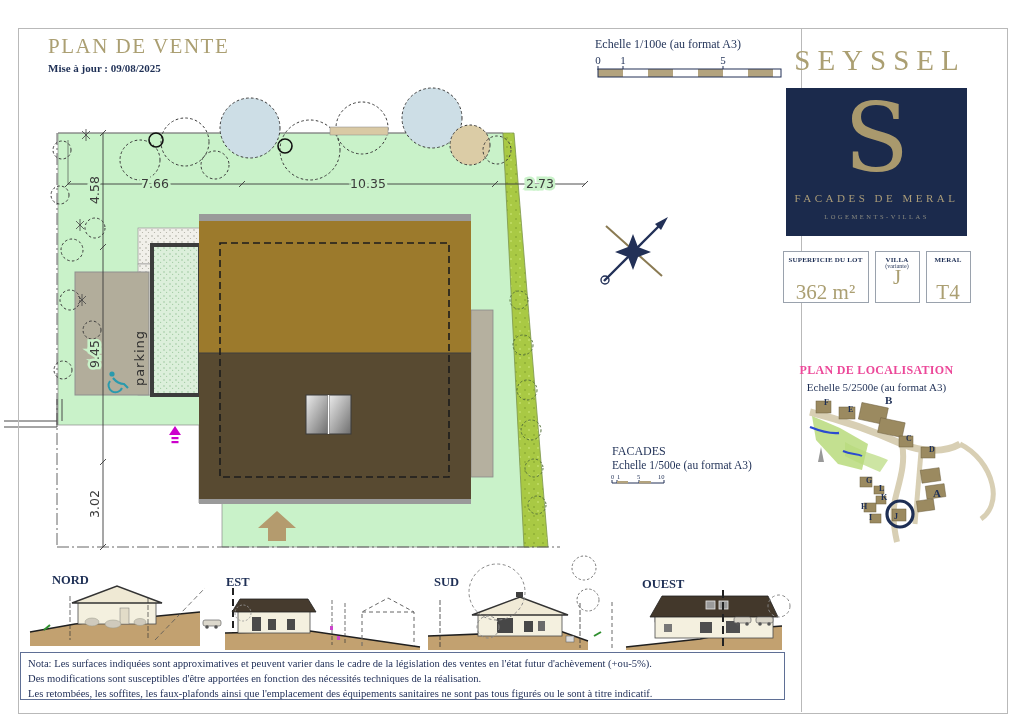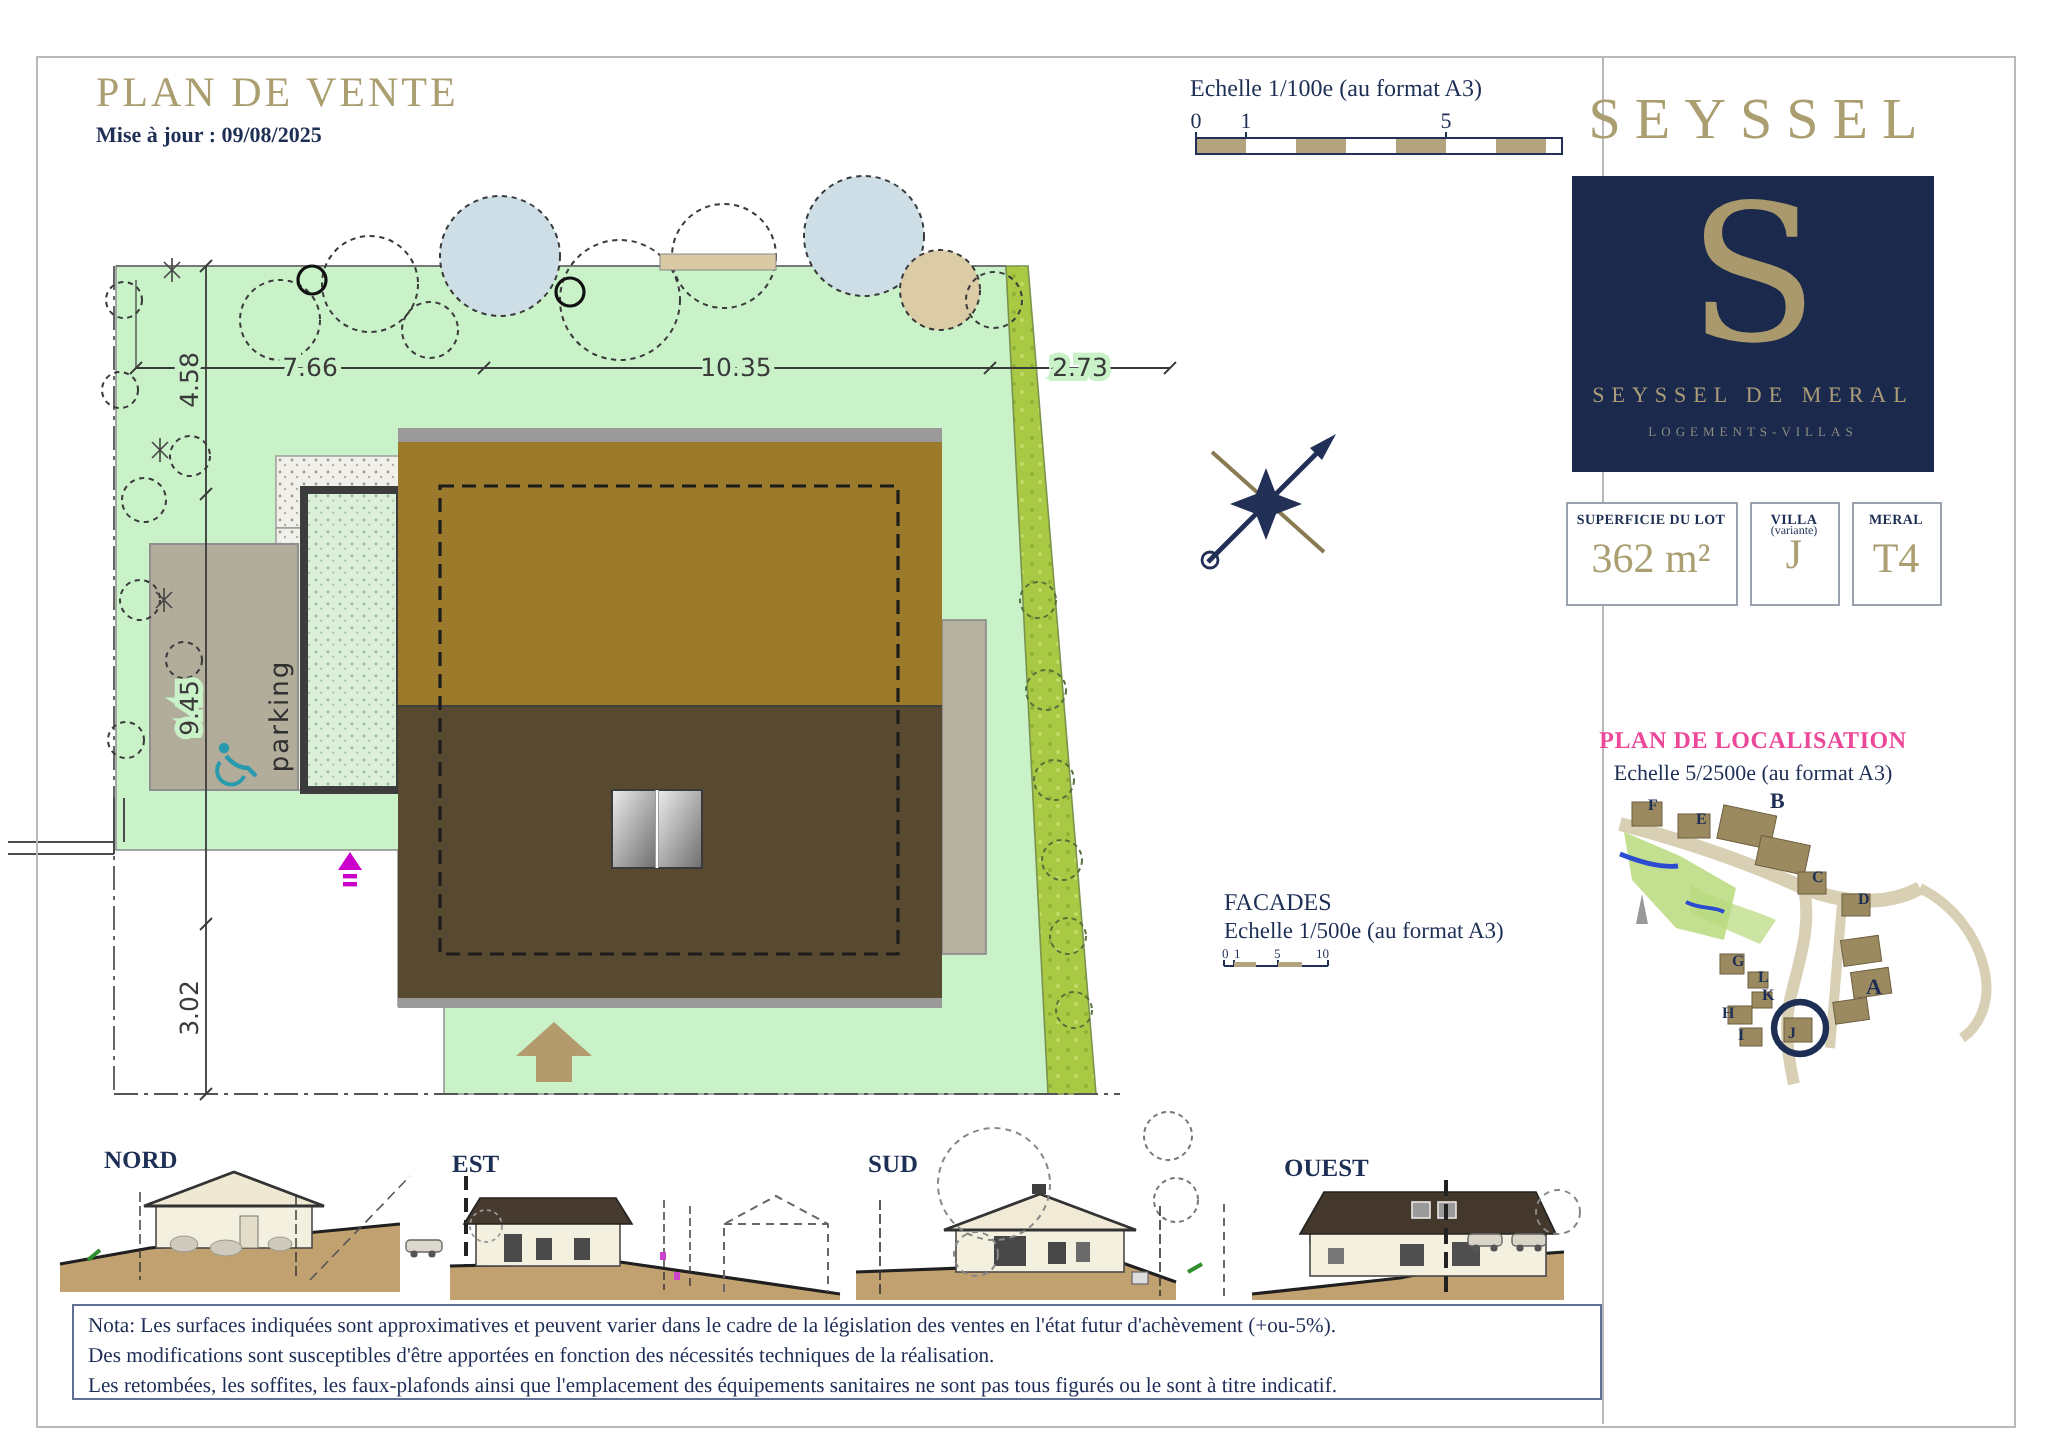--- a/index.html
+++ b/index.html
@@ -15,27 +15,27 @@
   .city{margin-top:16px;font-size:29px;letter-spacing:7px;padding-left:7px;color:#ab9f72;}
   .logobox{position:relative;width:181px;height:148px;margin:11px auto 0;background:#1b2a4c;}
   .logobox .s{position:absolute;top:-4px;left:0;right:0;font-family:"DejaVu Serif",serif;
               font-size:95px;color:#a9996d;line-height:1.15;}
   .logobox .nm{position:absolute;bottom:32px;left:0;right:0;font-size:11px;letter-spacing:3.5px;color:#ab9c78;}
   .logobox .tg{position:absolute;bottom:16px;left:0;right:0;font-size:6.5px;letter-spacing:2.5px;color:#8b8b80;}
   .inforow{display:flex;justify-content:center;gap:6px;margin-top:15px;}
   .ibox{border:1px solid #9aa2ad;background:#fff;height:46px;padding-top:4px;box-sizing:content-box;}
   .ibox .lab{font-family:Liberation Serif, serif;font-size:7px;font-weight:bold;color:#1e2f55;letter-spacing:.2px;}
   .ibox .sub{font-size:6px;color:#1e2f55;margin-top:-1px;}
-  .ibox .val{font-size:21px;color:#ab9f72;margin-top:4px;line-height:1.1;}
+  .ibox .val{font-size:21px;color:#ab9f72;margin-top:17px;line-height:1.1;}
   .b1{width:84px;} .b2{width:43px;} .b3{width:43px;}
   .locblock{margin-top:60px;}
   .locblock .lt{font-size:12px;font-weight:bold;color:#ec4899;letter-spacing:.3px;}
   .locblock .ls{font-size:11px;color:#1e2f55;margin-top:3px;}
   .note{position:absolute;left:20px;top:652px;width:749px;height:40px;border:1px solid #5f6f95;
-        padding:3px 7px;font-size:10.6px;line-height:1.42;color:#1d2c55;text-align:left;margin-left:16px;}
+        padding:3px 7px;font-size:10.6px;line-height:1.42;color:#1d2c55;text-align:left;}
 </style>
 </head>
 <body>
 
 <div class="sheet">
 
 <svg class="drawing" width="1024" height="725" viewBox="0 0 1024 725">
   <defs>
     <pattern id="stip" width="6" height="6" patternUnits="userSpaceOnUse">
       <rect width="6" height="6" fill="#f1f0ea"></rect>
@@ -355,21 +355,21 @@
 
 <div class="titleblock">
   <h1>PLAN DE VENTE</h1>
   <div class="upd">Mise à jour : 09/08/2025</div>
 </div>
 
 <div class="panel">
   <div class="city">SEYSSEL</div>
   <div class="logobox">
     <div class="s">S</div>
-    <div class="nm">SEYSSEL DE MERAL</div>
+    <div class="nm">FACADES DE MERAL</div>
     <div class="tg">LOGEMENTS-VILLAS</div>
   </div>
   <div class="inforow">
     <div class="ibox b1">
       <div class="lab">SUPERFICIE DU LOT</div>
       <div class="val">362 m²</div>
     </div>
     <div class="ibox b2">
       <div class="lab">VILLA</div>
       <div class="sub">(variante)</div>

